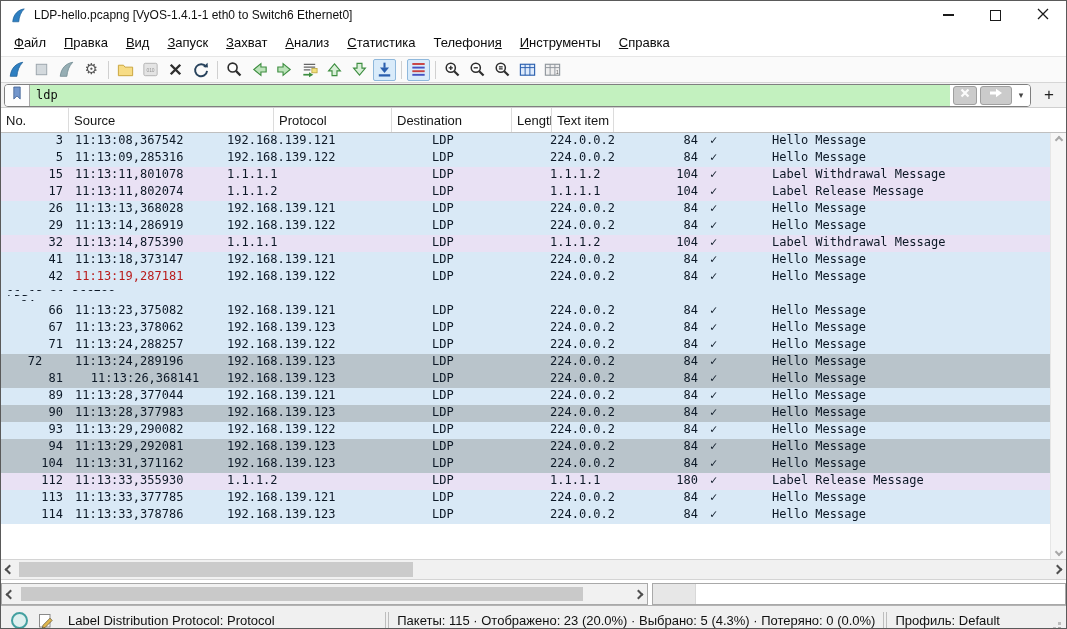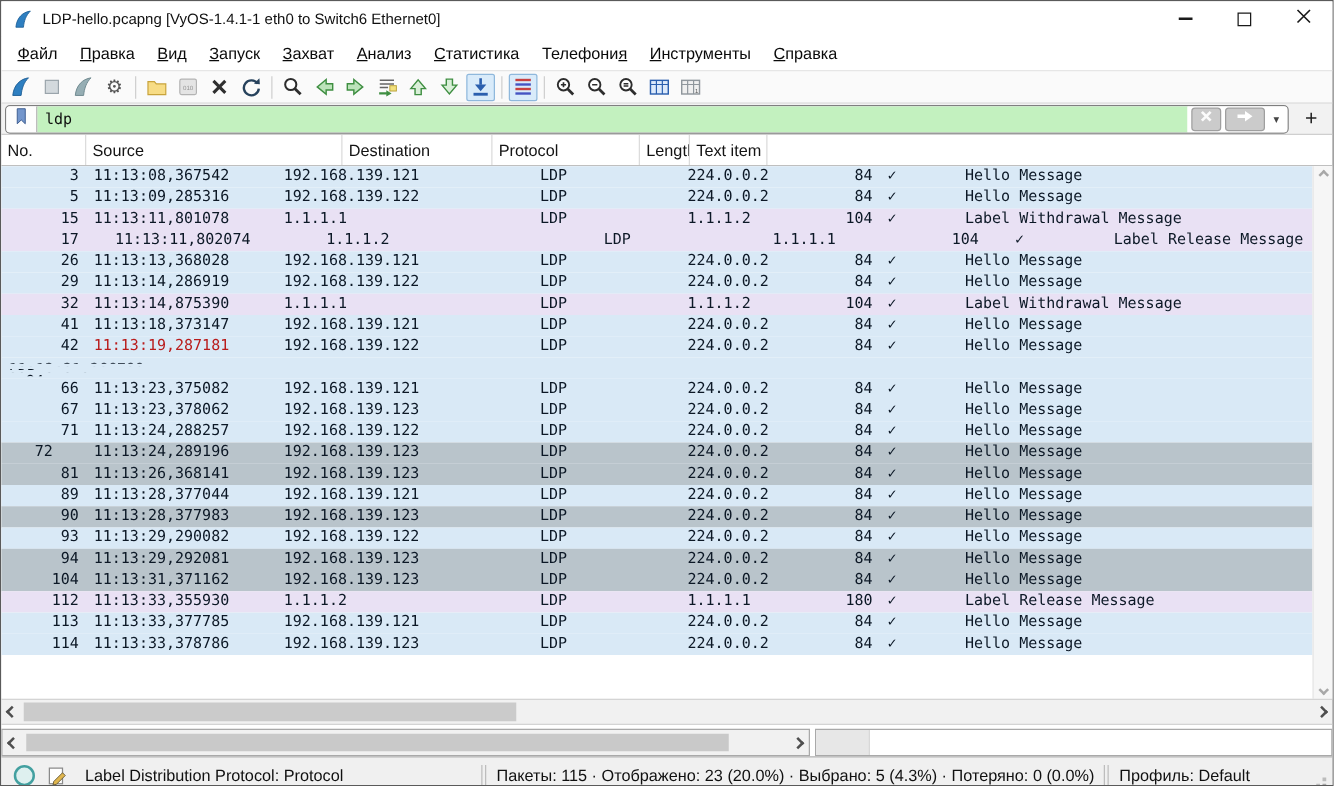--- a/index.html
+++ b/index.html
@@ -316,25 +316,25 @@
     <div class="plusbtn">+</div>
   </div>
 
   <div class="colheader" id="colheader">
       <div class="hcell" style="width: 68px;">
         <span>No.</span>
       </div>
       <div class="hcell" style="width: 205px;">
         <span>Source</span>
       </div>
+      <div class="hcell" style="width: 118px;">
+        <span>Protocol</span>
+      </div>
       <div class="hcell" style="width: 120px;">
         <span>Destination</span>
-      </div>
-      <div class="hcell" style="width: 118px;">
-        <span>Protocol</span>
       </div>
       <div class="hcell" style="width: 40px;">
         <span>Length</span>
       </div>
       <div class="hcell" style="width: 62px;">
         <span>Text item</span>
       </div>
       <div class="hcell" style="flex: 1 1 0%;">
         <span>Info</span>
       </div>
@@ -365,21 +365,21 @@
         <div class="prow" style="background: rgb(233, 225, 244);">
           <div class="pcell" style="width: 68px; text-align: right; color: rgb(12, 24, 38);">15</div>
           <div class="pcell" style="width: 152px; text-align: left; color: rgb(12, 24, 38);">11:13:11,801078</div>
           <div class="pcell" style="width: 205px; text-align: left; color: rgb(12, 24, 38);">1.1.1.1</div>
           <div class="pcell" style="width: 118px; text-align: left; color: rgb(12, 24, 38);">LDP</div>
           <div class="pcell" style="width: 120px; text-align: left; color: rgb(12, 24, 38);">1.1.1.2</div>
           <div class="pcell" style="width: 40px; text-align: right; color: rgb(12, 24, 38);">104</div>
           <div class="pcell" style="width: 62px; text-align: left; color: rgb(12, 24, 38);">✓</div>
           <div class="pcell" style="flex: 1 1 0%; text-align: left; color: rgb(12, 24, 38);">Label Withdrawal Message</div>
         </div>
-        <div class="prow" style="background: rgb(233, 225, 244); gap: 17px;">
+        <div class="prow" style="background: rgb(233, 225, 244);">
           <div class="pcell" style="width: 68px; text-align: right; color: rgb(12, 24, 38);">17</div>
           <div class="pcell" style="width: 152px; text-align: left; color: rgb(12, 24, 38);">11:13:11,802074</div>
           <div class="pcell" style="width: 205px; text-align: left; color: rgb(12, 24, 38);">1.1.1.2</div>
           <div class="pcell" style="width: 118px; text-align: left; color: rgb(12, 24, 38);">LDP</div>
           <div class="pcell" style="width: 120px; text-align: left; color: rgb(12, 24, 38);">1.1.1.1</div>
           <div class="pcell" style="width: 40px; text-align: right; color: rgb(12, 24, 38);">104</div>
           <div class="pcell" style="width: 62px; text-align: left; color: rgb(12, 24, 38);">✓</div>
           <div class="pcell" style="flex: 1 1 0%; text-align: left; color: rgb(12, 24, 38);">Label Release Message</div>
         </div>
         <div class="prow" style="background: rgb(217, 233, 246);">
@@ -477,21 +477,21 @@
           <div class="pcell" style="width: 152px; text-align: left; color: rgb(12, 24, 38);">11:13:24,289196</div>
           <div class="pcell" style="width: 205px; text-align: left; color: rgb(12, 24, 38);">192.168.139.123</div>
           <div class="pcell" style="width: 118px; text-align: left; color: rgb(12, 24, 38);">LDP</div>
           <div class="pcell" style="width: 120px; text-align: left; color: rgb(12, 24, 38);">224.0.0.2</div>
           <div class="pcell" style="width: 40px; text-align: right; color: rgb(12, 24, 38);">84</div>
           <div class="pcell" style="width: 62px; text-align: left; color: rgb(12, 24, 38);">✓</div>
           <div class="pcell" style="flex: 1 1 0%; text-align: left; color: rgb(12, 24, 38);">Hello Message</div>
         </div>
         <div class="prow" style="background: rgb(185, 196, 203);">
           <div class="pcell" style="width: 68px; text-align: right; color: rgb(12, 24, 38);">81</div>
-          <div class="pcell" style="width: 152px; text-align: left; color: rgb(12, 24, 38);">11:13:26,368141</div>
+          <div class="pcell" style="width: 152px; text-align: center; color: rgb(12, 24, 38);">11:13:26,368141</div>
           <div class="pcell" style="width: 205px; text-align: left; color: rgb(12, 24, 38);">192.168.139.123</div>
           <div class="pcell" style="width: 118px; text-align: left; color: rgb(12, 24, 38);">LDP</div>
           <div class="pcell" style="width: 120px; text-align: left; color: rgb(12, 24, 38);">224.0.0.2</div>
           <div class="pcell" style="width: 40px; text-align: right; color: rgb(12, 24, 38);">84</div>
           <div class="pcell" style="width: 62px; text-align: left; color: rgb(12, 24, 38);">✓</div>
           <div class="pcell" style="flex: 1 1 0%; text-align: left; color: rgb(12, 24, 38);">Hello Message</div>
         </div>
         <div class="prow" style="background: rgb(217, 233, 246);">
           <div class="pcell" style="width: 68px; text-align: right; color: rgb(12, 24, 38);">89</div>
           <div class="pcell" style="width: 152px; text-align: left; color: rgb(12, 24, 38);">11:13:28,377044</div>

